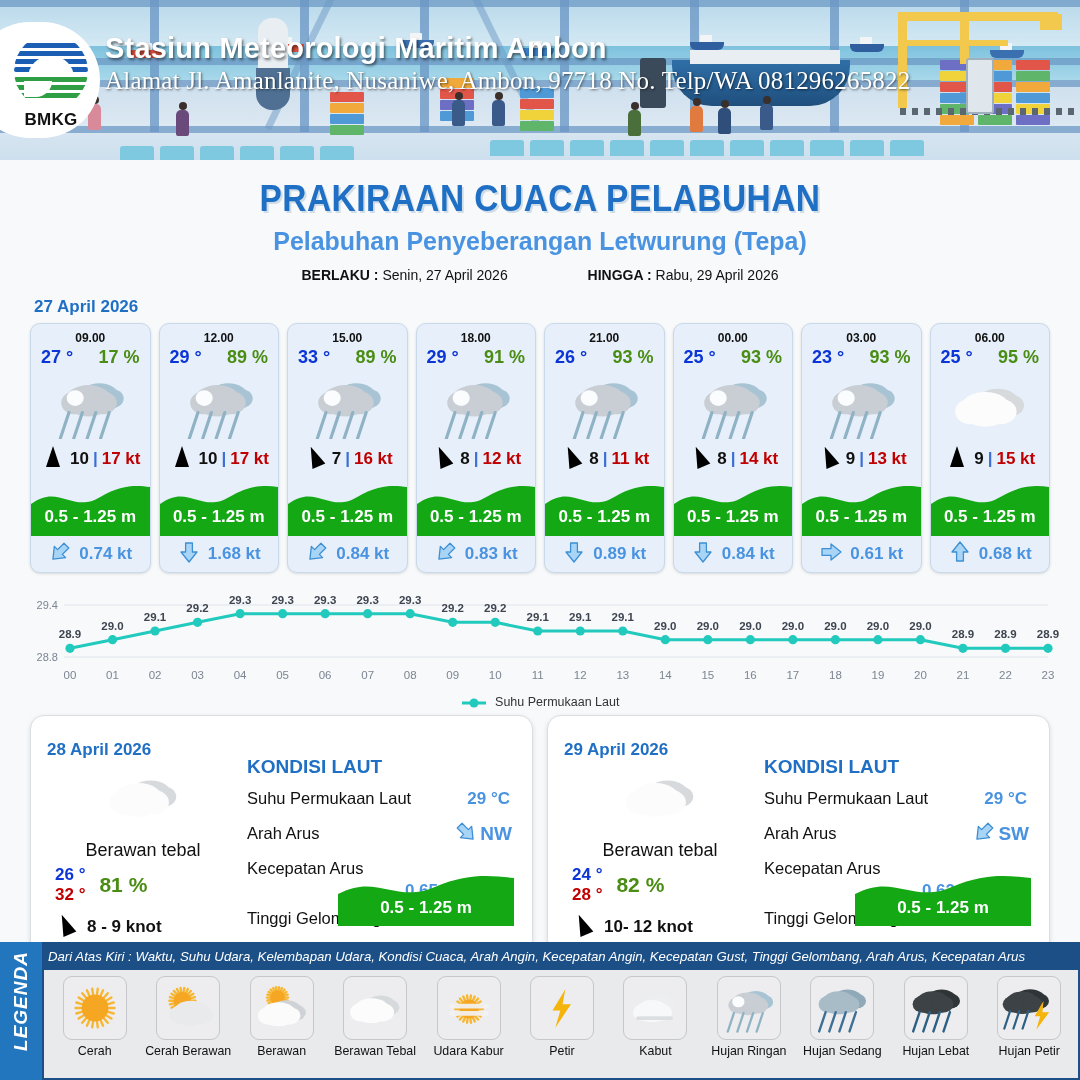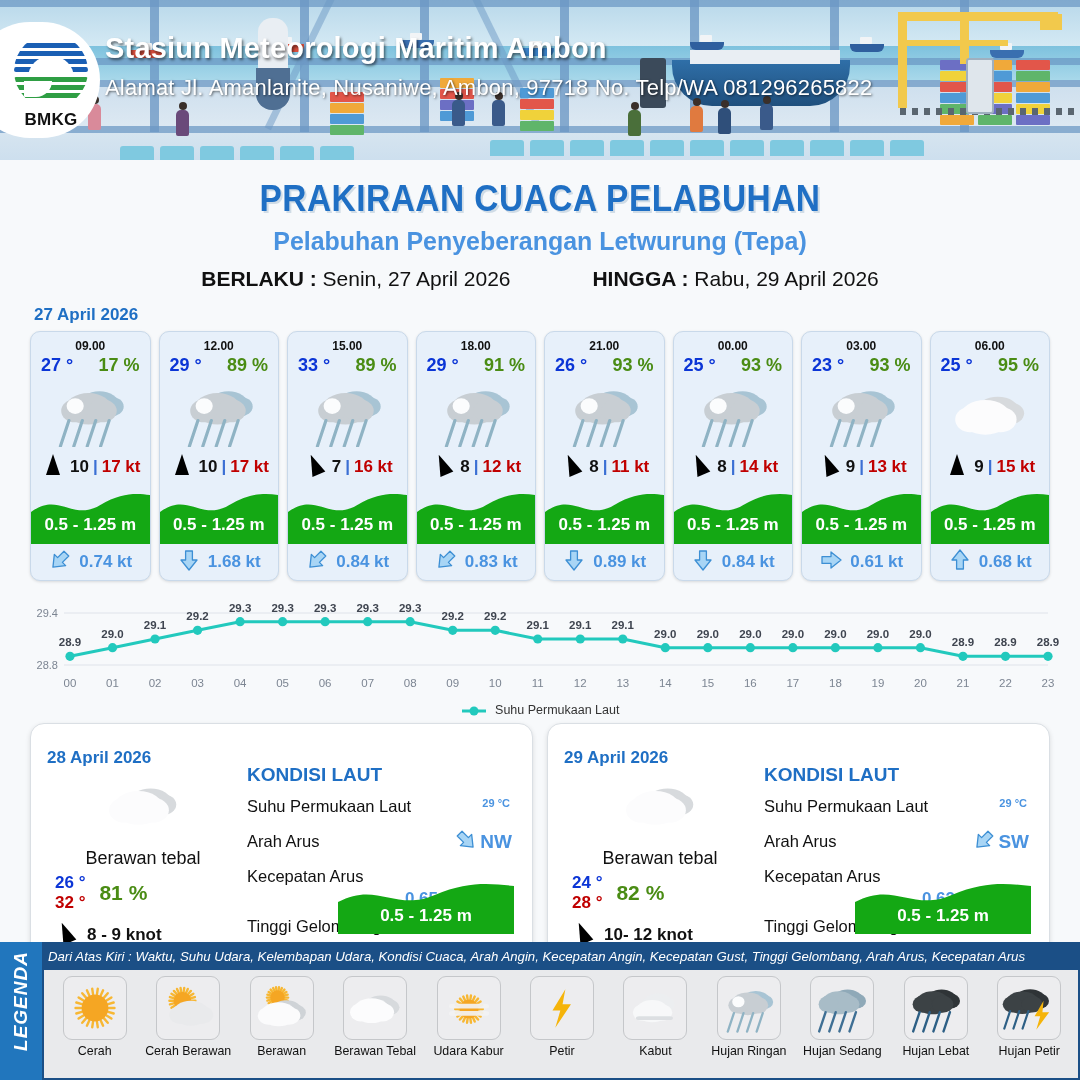--- a/index.html
+++ b/index.html
@@ -63,40 +63,41 @@
   .hdr-text { position:absolute; left:105px; top:28px; z-index:4; }
   .hdr-line1 {
     font-size:19.5px; font-weight:bold; color:#fff; letter-spacing:.4px;
     text-shadow: 1px 1px 2px rgba(0,0,0,.55);
   }
   .hdr-line2 {
     font-size:29px; font-weight:bold; color:#fff; margin-top:4px; letter-spacing:.2px;
     text-shadow: 1.5px 1.5px 3px rgba(0,0,0,.55);
   }
   .hdr-line3 {
-    font-size:22px; color:#fff; margin-top:10px; letter-spacing:.2px;
+    font-size:25px; color:#fff; margin-top:2px; letter-spacing:.2px;
     text-shadow: 1px 1px 2.5px rgba(0,0,0,.6);
+    font-family: Liberation Serif, serif;
   }
 
   
   .title-main {
     margin-top:18px; text-align:center;
     font-size:36px; font-weight:bold; color:#1f6fc4;
     letter-spacing:.5px;
     text-shadow: 2px 2px 0 rgba(160,185,205,.45);
     font-stretch: condensed;
     transform: scaleX(.93);
   }
   .title-sub {
     margin-top:6px; text-align:center;
     font-size:26px; font-weight:bold; color:#4a93e0;
     transform: scaleX(.96);
   }
   .title-validity {
-    margin-top:10px; text-align:center; font-size:21px; color:#111;
+    margin-top:10px; text-align:center; font-size:14px; color:#111;
   }
   .title-validity .vg { display:inline-block; margin:0 38px; }
   .title-validity b { font-weight:bold; }
   .title-validity span.val { font-weight:normal; }
 
   .date-label {
     margin:14px 0 0 34px; font-size:17px; font-weight:bold; color:#1f6fc4;
   }
 
   
@@ -166,21 +167,21 @@
   .d-wind { display:flex; align-items:center; gap:8px; margin-top:10px; padding-left:6px; }
   .d-wspd { font-size:17px; font-weight:bold; color:#111; }
   .d-gust { font-size:17px; font-weight:bold; color:#c00000; margin:4px 0 0 34px; }
 
   .d-right { flex:1; position:relative; padding-left:8px; }
   .d-sect { font-size:19px; font-weight:bold; color:#1f6fc4; margin-top:16px; }
   .d-kv { position:relative; margin-top:11px; height:24px; }
   .d-k { font-size:16.5px; color:#111; }
   .d-v {
     position:absolute; right:6px; top:0;
-    font-size:11px; font-weight:bold; color:#4a93e0;
+    font-size:17px; font-weight:bold; color:#4a93e0;
   }
   .d-v-arrow { position:absolute; right:4px; top:-4px; display:flex; align-items:center; gap:2px; }
   .d-cur-val { font-size:17px; font-weight:bold; color:#4a93e0; text-align:right; padding-right:10px; margin-top:2px; }
   .d-wave { position:absolute; right:2px; bottom:4px; width:176px; height:60px; }
   .d-wave-text {
     position:absolute; left:0; right:0; bottom:8px; text-align:center;
     font-size:17px; font-weight:bold; color:#fff;
   }
 
   

